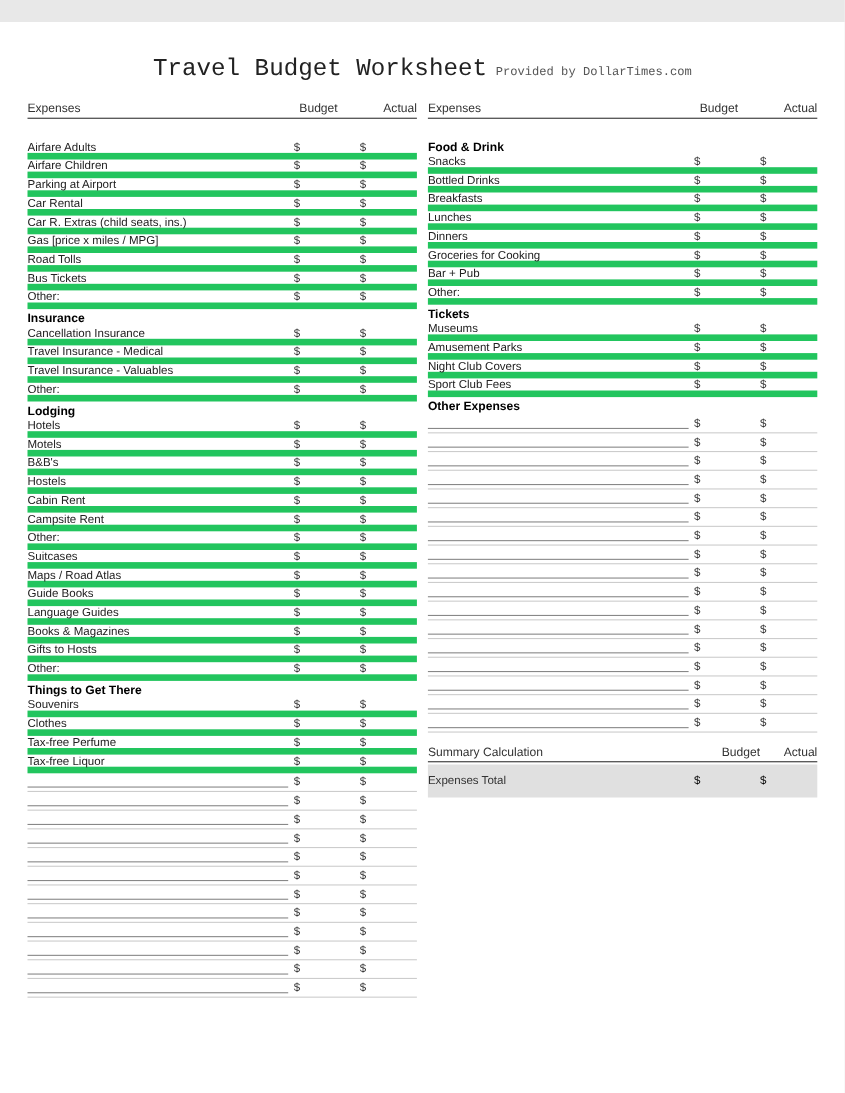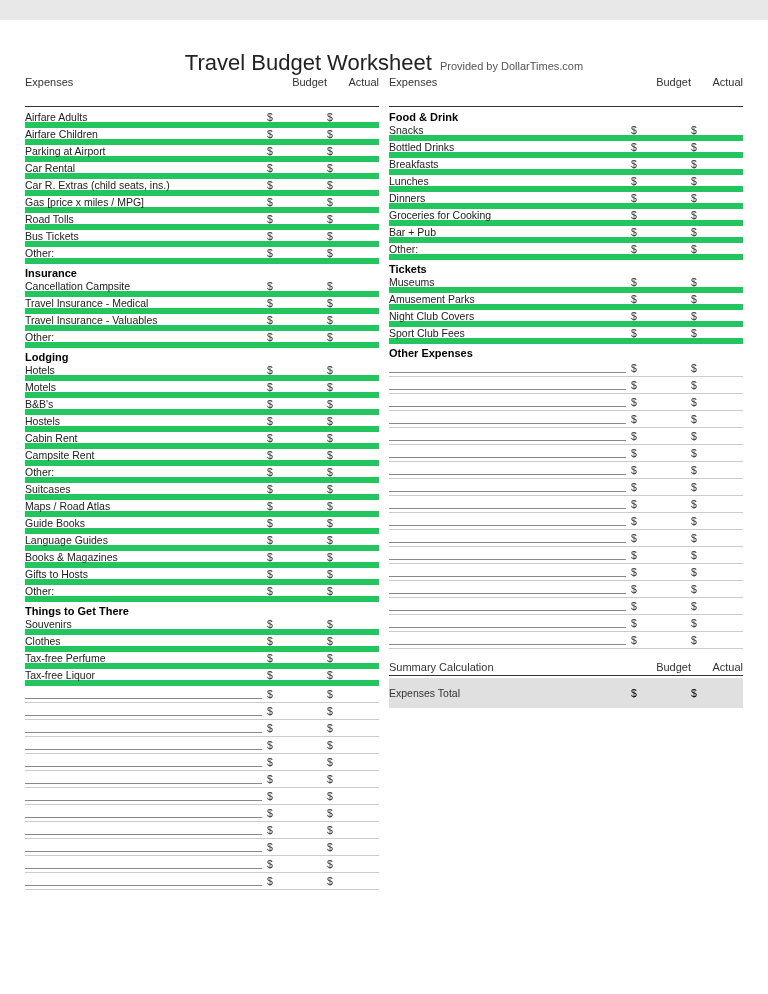--- a/index.html
+++ b/index.html
@@ -12,47 +12,50 @@
       padding: 20px 0;
     }
     .page {
       background: white;
       width: 768px;
       min-height: 994px;
       padding: 30px 25px 30px 25px;
     }
     .title-row {
       text-align: center;
+      margin-bottom: 18px;
       display: flex;
       align-items: baseline;
       justify-content: center;
       gap: 8px;
+      font-family: Liberation Mono, monospace;
     }
     .main-title {
       font-size: 22px;
       font-weight: normal;
       color: #222;
     }
     .subtitle {
       font-size: 11px;
       color: #555;
     }
     .columns {
       display: flex;
       gap: 10px;
     }
     .col {
       flex: 1;
     }
     .col-header {
       display: flex;
       align-items: baseline;
-      margin-bottom: 4px;
+      margin-bottom: 20px;
       border-bottom: 1px solid #333;
-      padding-bottom: 18px;
+      padding-bottom: 2px;
+      gap: 20px;
     }
     .col-header .exp-label {
       flex: 1;
       font-size: 11px;
       color: #333;
     }
     .col-header .budget-label,
     .col-header .actual-label {
       width: 52px;
       text-align: right;
@@ -253,21 +256,21 @@
           <span class="label">Other:</span>
           <span class="dollar">$</span>
           <span class="value-box"></span>
           <span class="spacer"></span>
           <span class="dollar">$</span>
           <span class="value-box"></span>
         </div>
 
       <div class="section-title">Insurance</div>
       <div class="row">
-          <span class="label">Cancellation Campsite</span>
+          <span class="label">Cancellation Insurance</span>
           <span class="dollar">$</span>
           <span class="value-box"></span>
           <span class="spacer"></span>
           <span class="dollar">$</span>
           <span class="value-box"></span>
         </div>
       <div class="row">
           <span class="label">Travel Insurance - Medical</span>
           <span class="dollar">$</span>
           <span class="value-box"></span>

